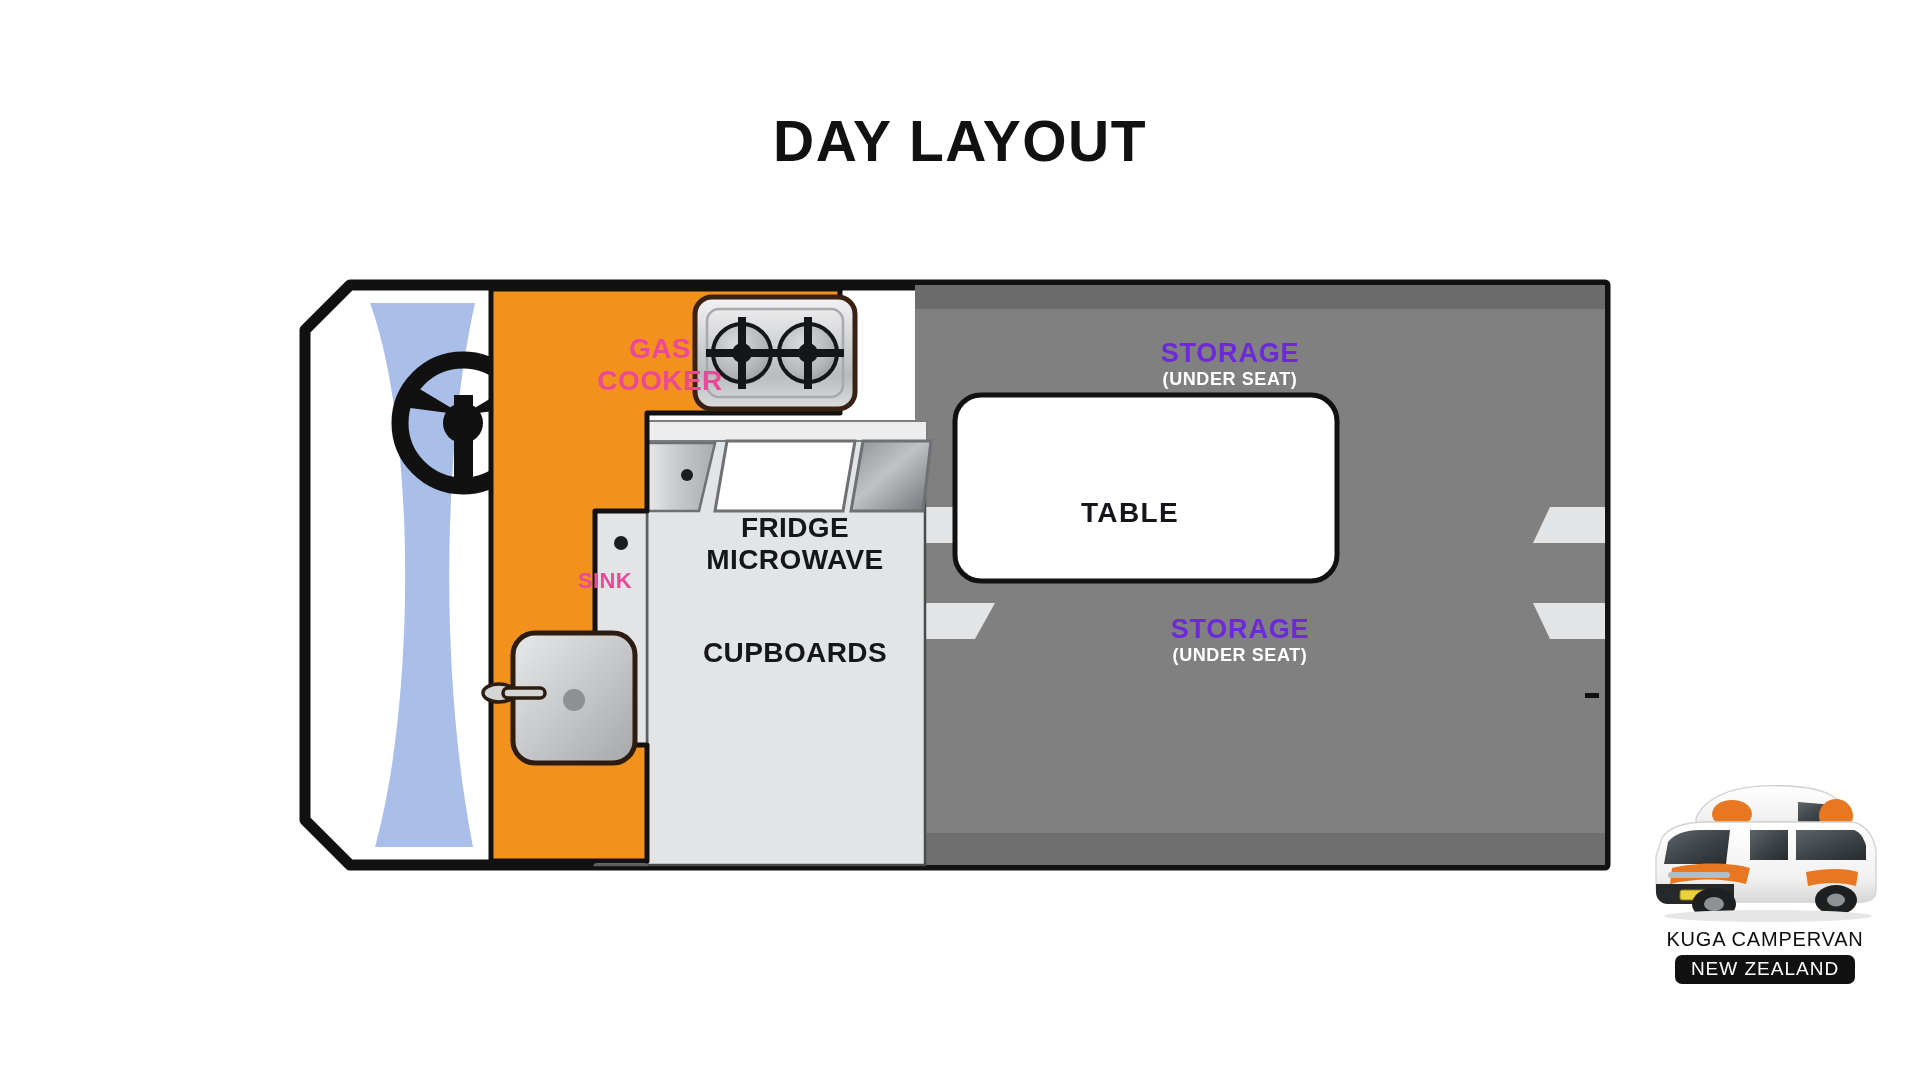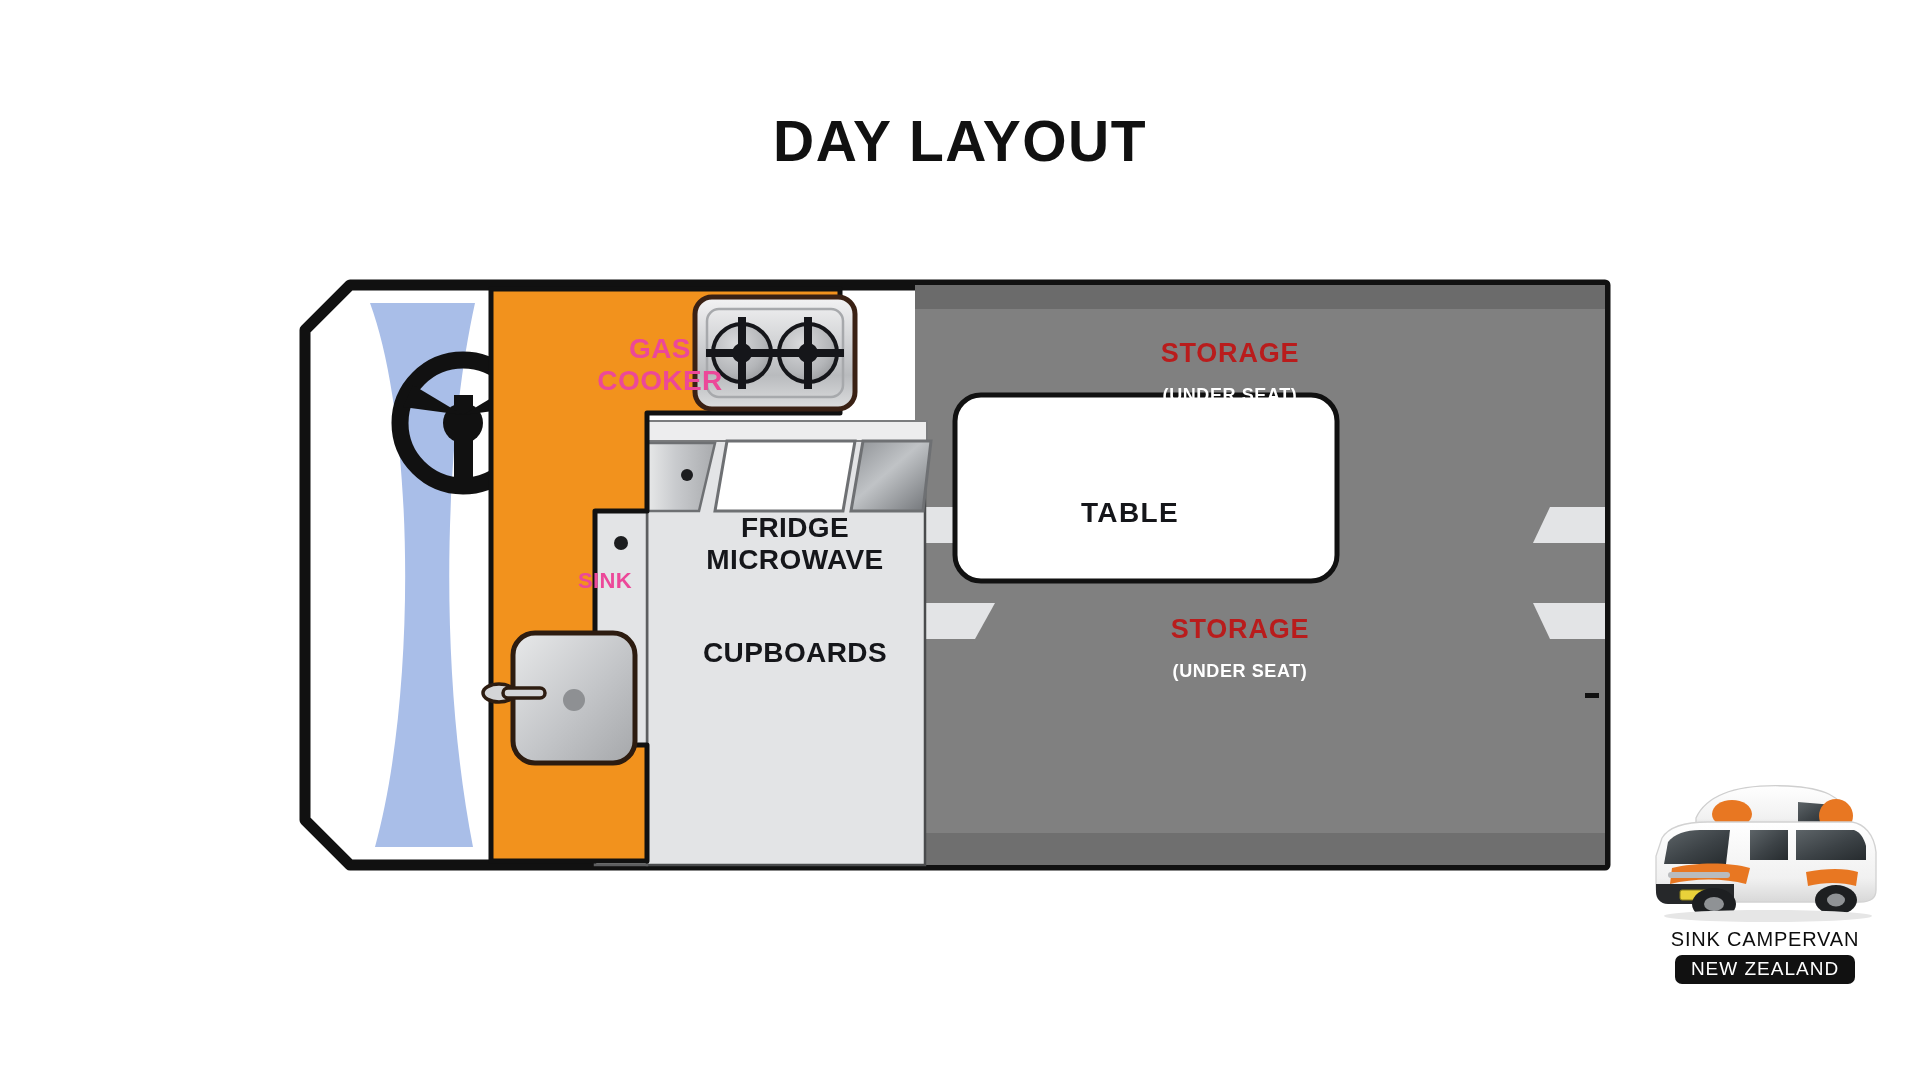--- a/index.html
+++ b/index.html
@@ -77,26 +77,26 @@
   #label-table {
     left: 670px; top: 222px; width: 330px;
     font-size: 28px; letter-spacing: 1.4px;
   }
 
   .storage-block { position: absolute; width: 300px; text-align: center; }
   #label-storage-top    { left: 785px; top: 64px; }
   #label-storage-bottom { left: 795px; top: 340px; }
 
   .storage-main {
-    font-size: 27px; font-weight: 700; color: #b91c1c;
+    font-size: 27px; font-weight: 700; color: #6d28d9;
     letter-spacing: .8px; line-height: 1.1;
   }
   .storage-sub {
     font-size: 18px; font-weight: 700; color: #ffffff;
-    letter-spacing: .6px; margin-top: 16px;
+    letter-spacing: .6px; margin-top: 0;
   }
 
   
   #brand {
     position: absolute;
     left: 1620px;
     top: 772px;
     width: 290px;
     text-align: center;
   }
@@ -314,20 +314,20 @@
       <rect x="30" y="100" width="62" height="6" rx="3" fill="#b9bbbd"></rect>
 
       <ellipse cx="76" cy="132" rx="22" ry="16" fill="#1d1f21"></ellipse>
       <ellipse cx="76" cy="132" rx="10" ry="7" fill="#8f9295"></ellipse>
       <ellipse cx="198" cy="128" rx="21" ry="15" fill="#1d1f21"></ellipse>
       <ellipse cx="198" cy="128" rx="9" ry="6.5" fill="#8f9295"></ellipse>
 
       <ellipse cx="130" cy="144" rx="104" ry="6" fill="#e6e6e6"></ellipse>
     </svg>
 
-    <div id="brand-name">SINK CAMPERVAN</div>
+    <div id="brand-name">KUGA CAMPERVAN</div>
 
     <div>
       <span id="brand-country">NEW ZEALAND</span>
     </div>
   </div>
 
 </div>
 
 </body></html>

